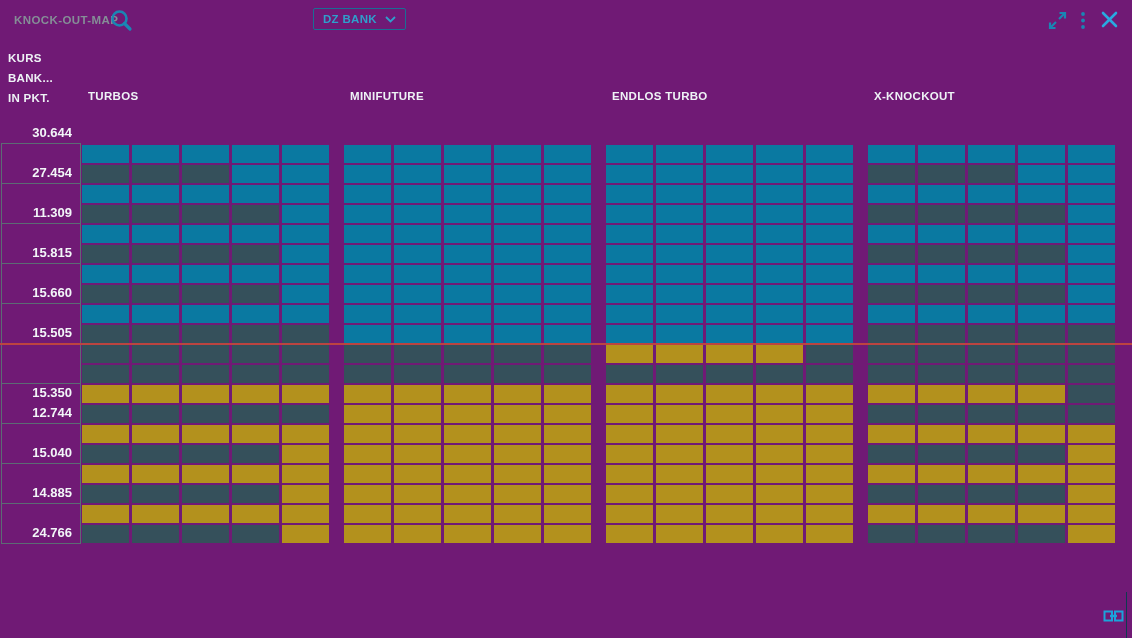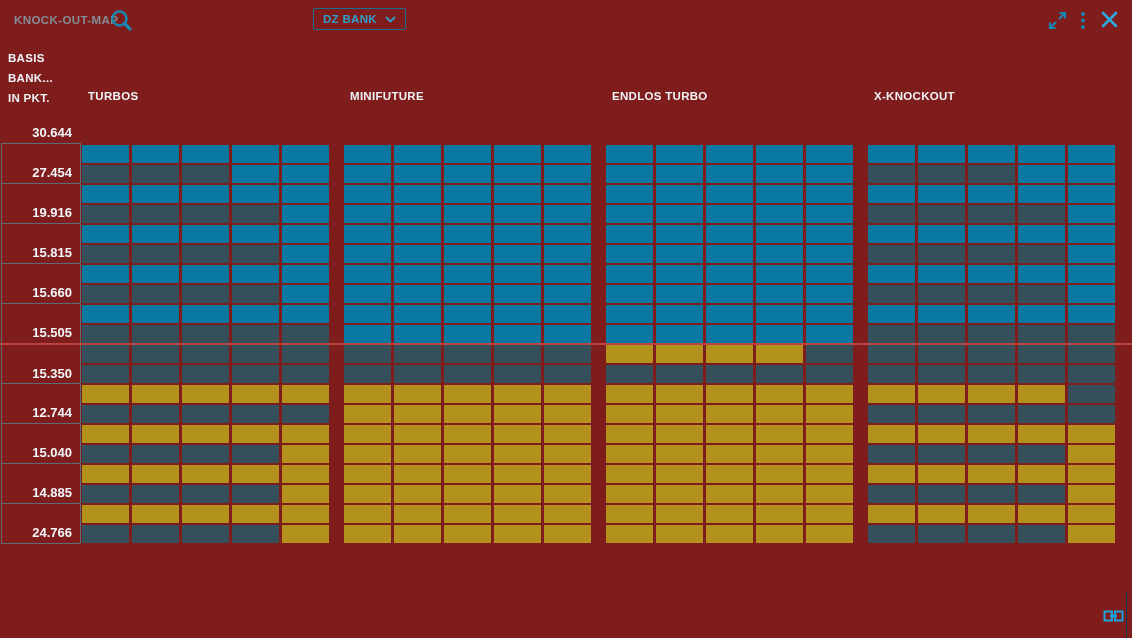--- a/index.html
+++ b/index.html
@@ -1,19 +1,19 @@
 <!DOCTYPE html>
 <html><head>
 <meta charset="utf-8">
 <style>
   html,body{margin:0;padding:0;background:#020e18;}
   #app{
     position:relative;
     width:1132px;height:638px;
-    background:#7f1d1d;
+    background:#701a75;
     font-family:"Liberation Sans",sans-serif;
     overflow:hidden;
   }
   
   #topbar{position:absolute;left:0;top:0;width:1132px;height:40px;}
   .app-title{
     position:absolute;left:14px;top:0;height:40px;line-height:40px;
     color:#858e97;font-size:11.5px;font-weight:bold;letter-spacing:.4px;
   }
   .search-ico{position:absolute;left:109px;top:8px;width:24px;height:24px;cursor:pointer;}
@@ -96,37 +96,37 @@
     </div>
 
     <div class="tb-ico" id="close-ico">
       <svg width="17" height="17" viewBox="0 0 17 17">
         <line x1="2" y1="2" x2="15" y2="15" stroke="#29a9e0" stroke-width="2.6" stroke-linecap="round"></line>
         <line x1="15" y1="2" x2="2" y2="15" stroke="#29a9e0" stroke-width="2.6" stroke-linecap="round"></line>
       </svg>
     </div>
   </div>
 
-  <div class="axis-header"><span>BASIS</span>
+  <div class="axis-header"><span>KURS</span>
 <span>BANK...</span>
 <span>IN PKT.</span></div>
 
   <div class="group-header" style="left:88px">TURBOS</div>
   <div class="group-header" style="left:350px">MINIFUTURE</div>
   <div class="group-header" style="left:612px">ENDLOS TURBO</div>
   <div class="group-header" style="left:874px">X-KNOCKOUT</div>
 
   <div id="axis-layer">
       <div class="axis-label" style="top: 123px;">30.644</div>
       <div class="axis-label" style="top: 163px;">27.454</div>
-      <div class="axis-label" style="top: 203px;">19.916</div>
+      <div class="axis-label" style="top: 203px;">11.309</div>
       <div class="axis-label" style="top: 243px;">15.815</div>
       <div class="axis-label" style="top: 283px;">15.660</div>
       <div class="axis-label" style="top: 323px;">15.505</div>
-      <div class="axis-label" style="top: 364px;">15.350</div>
+      <div class="axis-label" style="top: 383px;">15.350</div>
       <div class="axis-label" style="top: 403px;">12.744</div>
       <div class="axis-label" style="top: 443px;">15.040</div>
       <div class="axis-label" style="top: 483px;">14.885</div>
       <div class="axis-label" style="top: 523px;">24.766</div>
       <div class="axis-hline" style="top: 143px; background: rgb(92, 107, 116);"></div>
       <div class="axis-hline" style="top: 183px; background: rgb(92, 107, 116);"></div>
       <div class="axis-hline" style="top: 223px; background: rgb(92, 107, 116);"></div>
       <div class="axis-hline" style="top: 263px; background: rgb(92, 107, 116);"></div>
       <div class="axis-hline" style="top: 303px; background: rgb(92, 107, 116);"></div>
       <div class="axis-hline" style="top: 343px; background: rgb(92, 107, 116);"></div>

